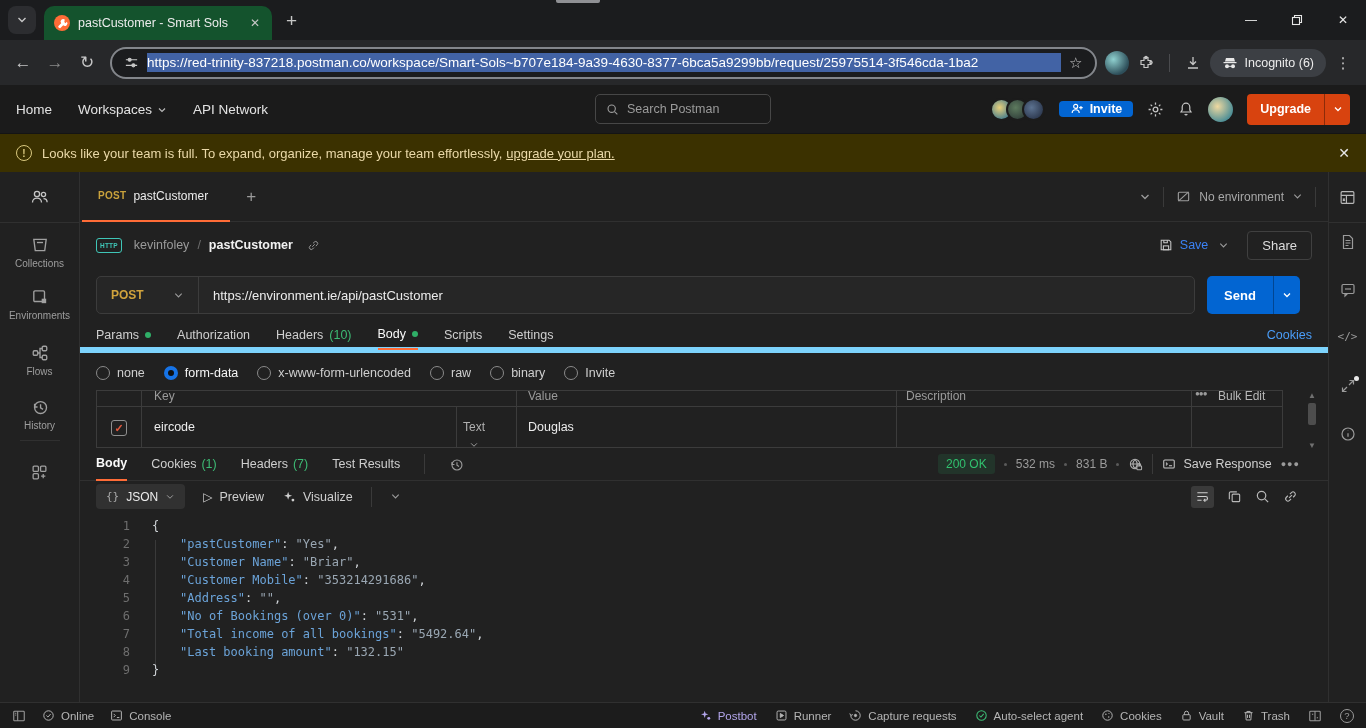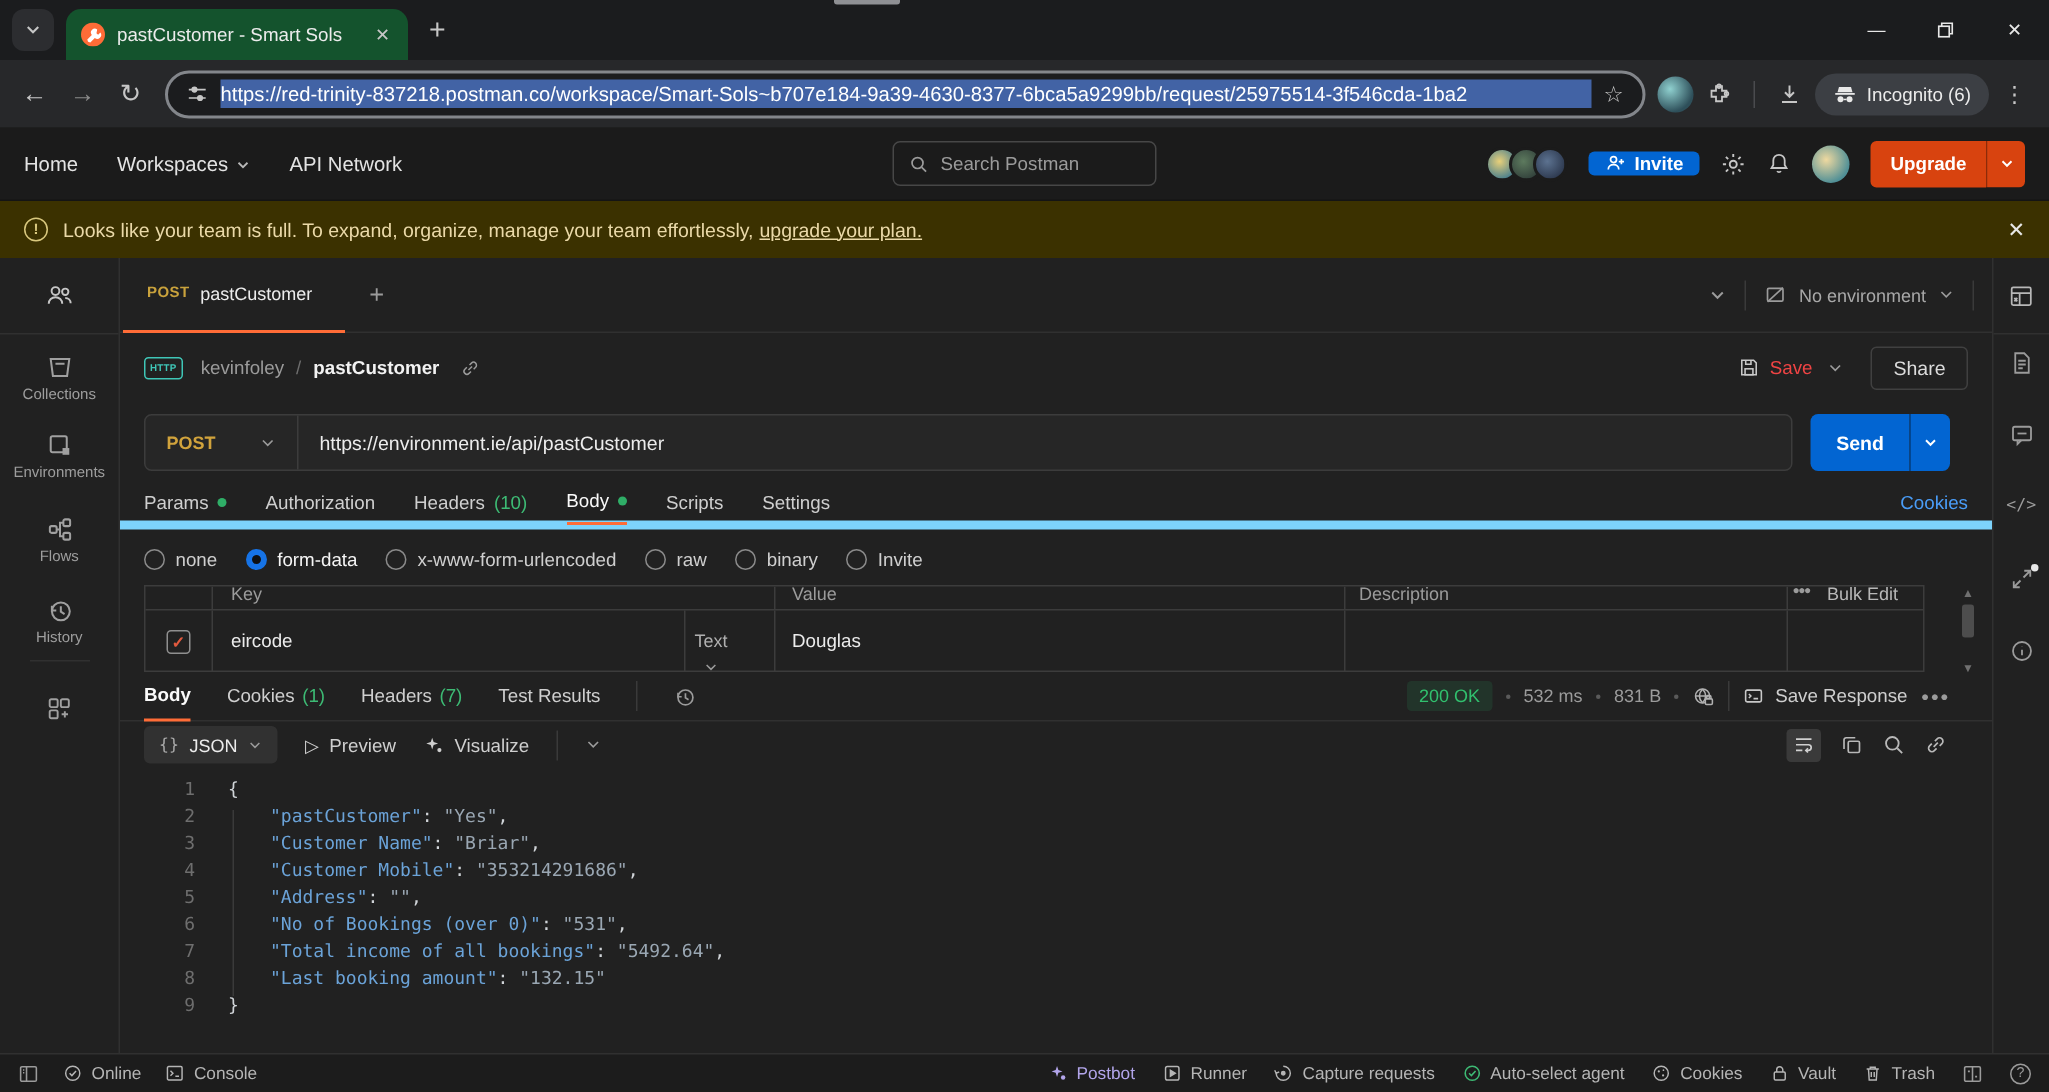--- a/index.html
+++ b/index.html
@@ -74,21 +74,21 @@
   .vsep { width:1px; height:20px; background:#3a3a3a; }
   .envsel { display:flex; align-items:center; gap:8px; font-size:12px; color:#a8a8a8; }
 
   .reqheader { position:absolute; top:50px; left:0; right:0; height:46px; display:flex; align-items:center; padding:0 16px; }
   .httpbadge { border:1px solid #3fc6b7; border-radius:3px; color:#3fc6b7; font-size:6.5px; font-weight:700; padding:3px 3px; letter-spacing:.2px; }
   .bc-ws { color:#9b9b9b; font-size:12.5px; margin-left:12px; }
   .bc-sep { color:#6e6e6e; margin:0 8px; font-size:12.5px; }
   .bc-name { color:#f2f2f2; font-weight:700; font-size:12.5px; }
   .bc-link { margin-left:14px; }
   .rh-right { margin-left:auto; display:flex; align-items:center; }
-  .savegrp { display:flex; align-items:center; gap:7px; color:#ef4444; font-size:12.5px;text-align:center; }
+  .savegrp { display:flex; align-items:center; gap:7px; color:#3b82f6; font-size:12.5px;text-align:center; }
   .savechev { margin:0 14px 0 10px; color:#9b9b9b; }
   .sharebtn { border:1px solid #404040; border-radius:4px; height:29px; display:flex; align-items:center; padding:0 14px; color:#dcdcdc; font-size:13px; margin-left:4px; }
 
   .urlbox { position:absolute; top:104px; left:16px; right:133px; height:38px; background:#262626; border:1px solid #3c3c3c; border-radius:5px; display:flex; align-items:center; }
   .method { width:102px; height:100%; display:flex; align-items:center; justify-content:space-between; padding:0 14px; color:#d1a33c; font-weight:700; font-size:12px; border-right:1px solid #3c3c3c; }
   .urlval { padding-left:14px; font-size:13px; color:#ececec; white-space:nowrap; overflow:hidden; }
   .sendgrp { position:absolute; top:104px; right:28px; height:38px; display:flex;justify-content:space-between; }
   .send-main { width:66px; background:#0265d2; color:#fff; font-size:13px; font-weight:700; display:flex; align-items:center; justify-content:center; border-radius:5px 0 0 5px; }
   .send-chev { width:27px; background:#0265d2; border-left:1px solid rgba(0,0,0,.3); border-radius:0 5px 5px 0; display:flex; align-items:center; justify-content:center; color:#fff; }
 

